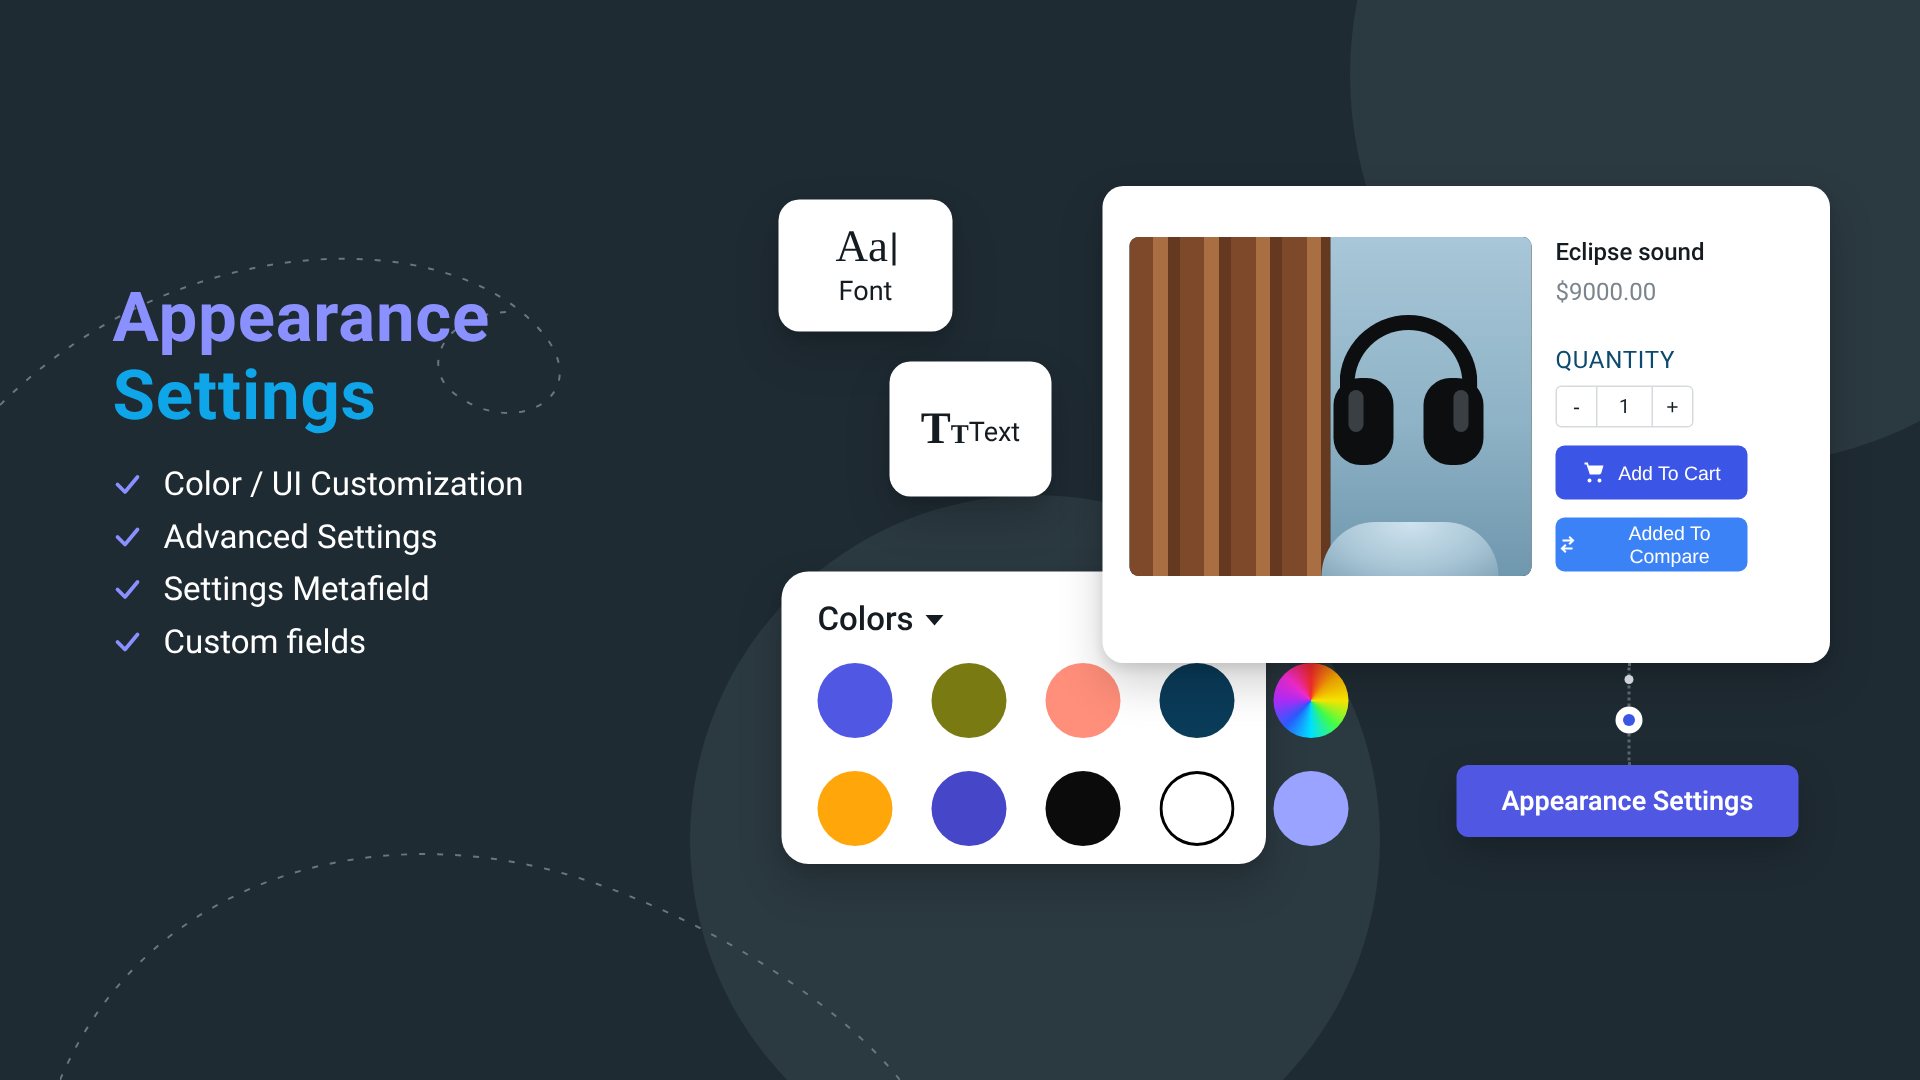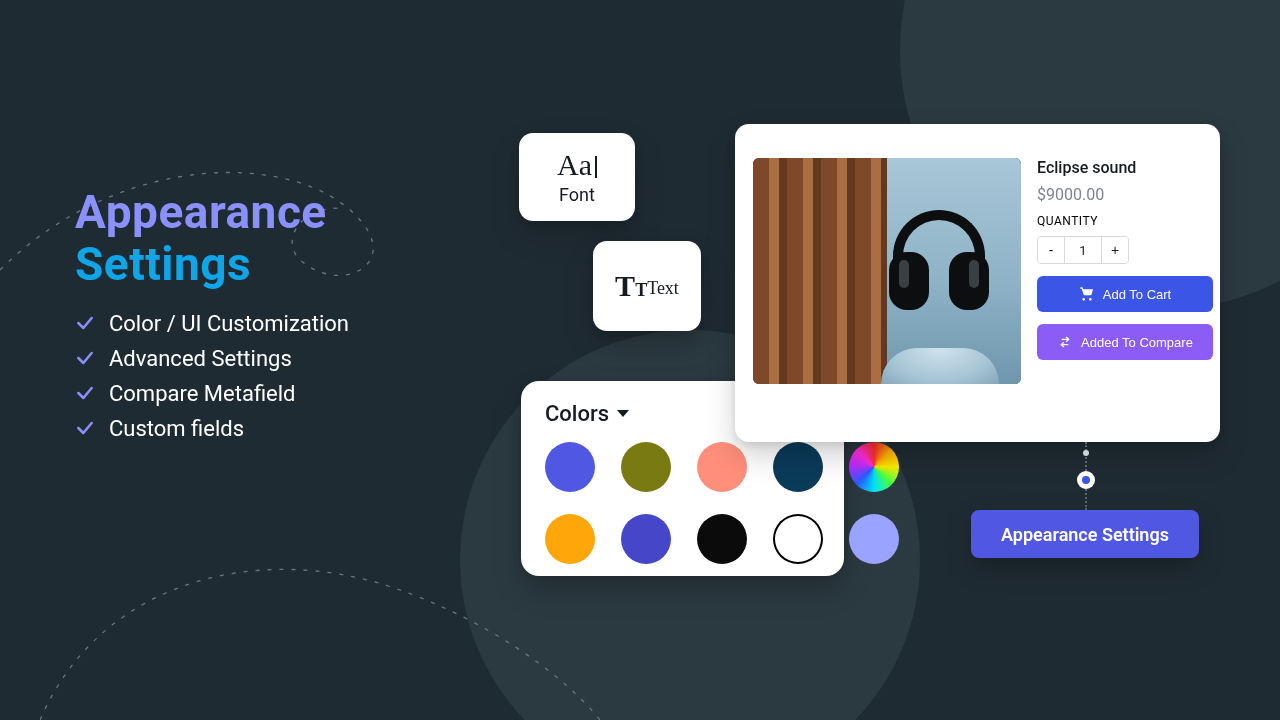--- a/index.html
+++ b/index.html
@@ -33,21 +33,21 @@
   .font-card { left:519px; top:133px; width:116px; height:88px; display:flex; flex-direction:column; align-items:center; justify-content:center; }
   .font-icon { font-family:Georgia, "Times New Roman", serif; font-size:30px; color:#141b21; line-height:1; }
   .font-icon .cursor { display:inline-block; width:2px; height:22px; background:#141b21; transform:translateY(3px); margin-left:3px; }
   .font-label { font-size:18px; color:#141b21; margin-top:4px; }
 
   
   .text-card { left:593px; top:241px; width:108px; height:90px; display:flex; flex-direction:row; align-items:center; justify-content:center; }
   .text-icon { font-family:Georgia, "Times New Roman", serif; color:#141b21; line-height:1; }
   .text-icon .big { font-size:30px; font-weight:600; }
   .text-icon .small { font-size:18px; font-weight:600; }
-  .text-label { font-size:18px; color:#141b21; margin-top:4px;font-family:Liberation Serif, serif; }
+  .text-label { font-size:18px; color:#141b21; margin-top:4px; }
 
   
   .colors-card { left:521px; top:381px; width:323px; height:195px; border-radius:18px; padding:20px 24px 22px; }
   .colors-head { display:flex; align-items:center; gap:8px; color:#141b21; font-size:22px; font-weight:500; }
   .caret-down { width:0; height:0; border-left:6px solid transparent; border-right:6px solid transparent; border-top:7px solid #141b21; }
   .swatches { margin-top:16px; display:grid; grid-template-columns:repeat(5, 50px); gap:22px 26px; justify-content:start; }
   .sw { width:50px; height:50px; border-radius:50%; }
   .sw.outlined { box-shadow: inset 0 0 0 2px #000; background:#fff; }
   .sw.rainbow { background: conic-gradient(#ff2d2d,#ffae00,#ffee00,#45ff45,#00e0ff,#2a5cff,#b22dff,#ff2dda,#ff2d2d); }
 
@@ -73,27 +73,27 @@
   .hp-band { position:absolute; left:10px; top:6px; width:92px; height:70px; border:10px solid #0c0e10; border-bottom:none; border-radius:60px 60px 0 0; }
   .hp-cupL, .hp-cupR { position:absolute; width:40px; height:58px; background:#0c0e10; border-radius:18px; top:48px; }
   .hp-cupL { left:6px; }
   .hp-cupR { right:6px; }
   .hp-shine { position:absolute; width:10px; height:28px; background:#3a3f44; border-radius:6px; top:56px; }
   .hp-shineL { left:16px; } .hp-shineR { right:16px; }
 
   .prod-info { flex:1; min-width:0; }
   .p-name { font-size:16px; color:#141b21; font-weight:500; }
   .p-price { margin-top:8px; font-size:16px; color:#7b858d; }
-  .p-qtylbl { margin-top:10px; font-size:12px; letter-spacing:.5px; color:#000000; }
+  .p-qtylbl { margin-top:26px; font-size:16px; letter-spacing:.5px; color:#0c4a6e; }
   .qty { margin-top:8px; display:flex; border:1px solid #d6dadd; border-radius:4px; width:92px; height:28px; overflow:hidden; }
   .qty button { width:26px; background:#fff; border:none; font-size:14px; color:#141b21; cursor:pointer; }
   .qty .val { flex:1; display:flex; align-items:center; justify-content:center; font-size:13px; color:#141b21; border-left:1px solid #d6dadd; border-right:1px solid #d6dadd; }
-  .btn { margin-top:12px; width:176px; height:36px; border:none; border-radius:6px; color:#fff; font-size:13px; font-weight:500; display:flex; align-items:center; justify-content:center; gap:8px; cursor:pointer; }
+  .btn { margin-top:12px; width:128px; height:36px; border:none; border-radius:6px; color:#fff; font-size:13px; font-weight:500; display:flex; align-items:center; justify-content:center; gap:8px; cursor:pointer; }
   .btn.blue { background:#3b55e6; }
-  .btn.green { background:#8b5cf6; }
+  .btn.green { background:#3b82f6; }
   .btn .icn { display:inline-flex; }
 
   
   .conn-line { position:absolute; left:1085px; top:442px; width:2px; height:68px; background:transparent; }
   .conn-line::before { content:""; position:absolute; left:0; top:0; width:0; height:100%; border-left:2px dotted #5a6670; }
   .node { position:absolute; left:1077px; width:18px; height:18px; border-radius:50%; background:#fff; display:flex; align-items:center; justify-content:center; }
   .node.t { top:450px; width:6px; height:6px; left:1083px; background:#cdd3d8; }
   .node.m { top:471px; }
   .node.m::after { content:""; width:8px; height:8px; border-radius:50%; background:#3b55e6; }
   .as-btn { position:absolute; left:971px; top:510px; width:228px; height:48px; border-radius:8px;
@@ -132,21 +132,21 @@
             </svg>
           </span>
           <span>Advanced Settings</span>
         </div>
         <div class="feat">
           <span class="chk">
             <svg width="20" height="20" viewBox="0 0 24 24" fill="none" stroke="#8b90ff" stroke-width="3" stroke-linecap="round" stroke-linejoin="round">
               <polyline points="4 12 10 18 20 6"></polyline>
             </svg>
           </span>
-          <span>Compare Metafield</span>
+          <span>Settings Metafield</span>
         </div>
         <div class="feat">
           <span class="chk">
             <svg width="20" height="20" viewBox="0 0 24 24" fill="none" stroke="#8b90ff" stroke-width="3" stroke-linecap="round" stroke-linejoin="round">
               <polyline points="4 12 10 18 20 6"></polyline>
             </svg>
           </span>
           <span>Custom fields</span>
         </div>
       </div>

